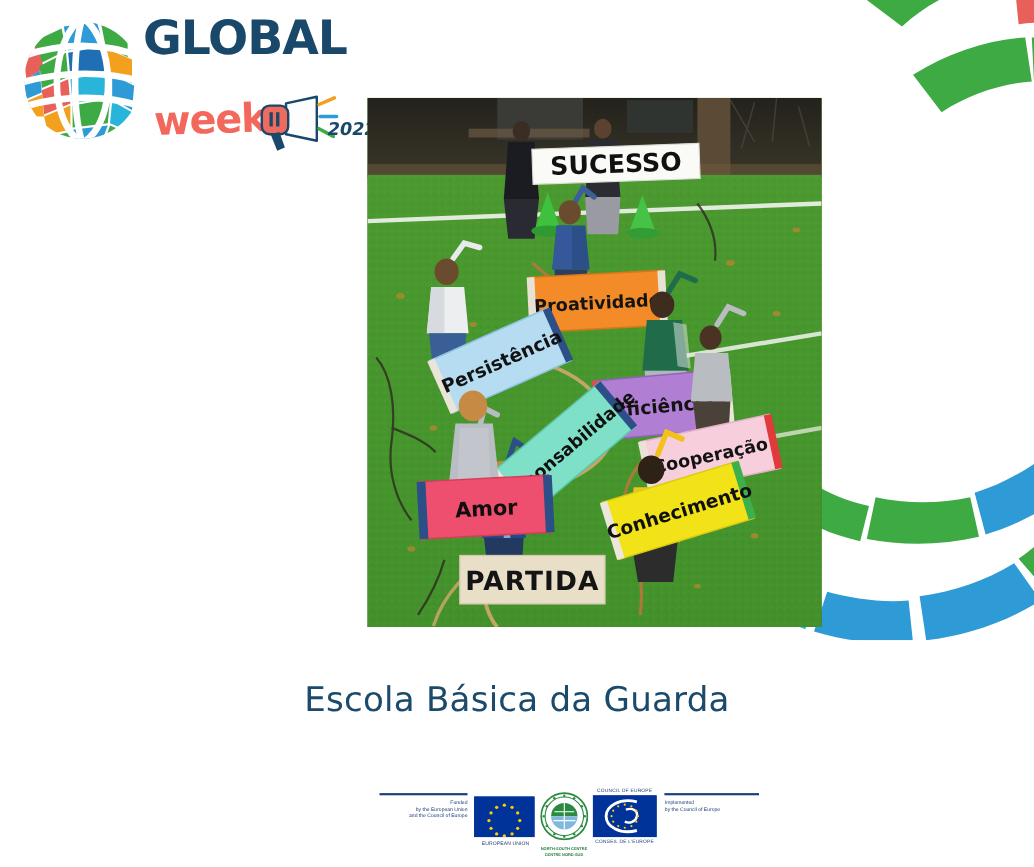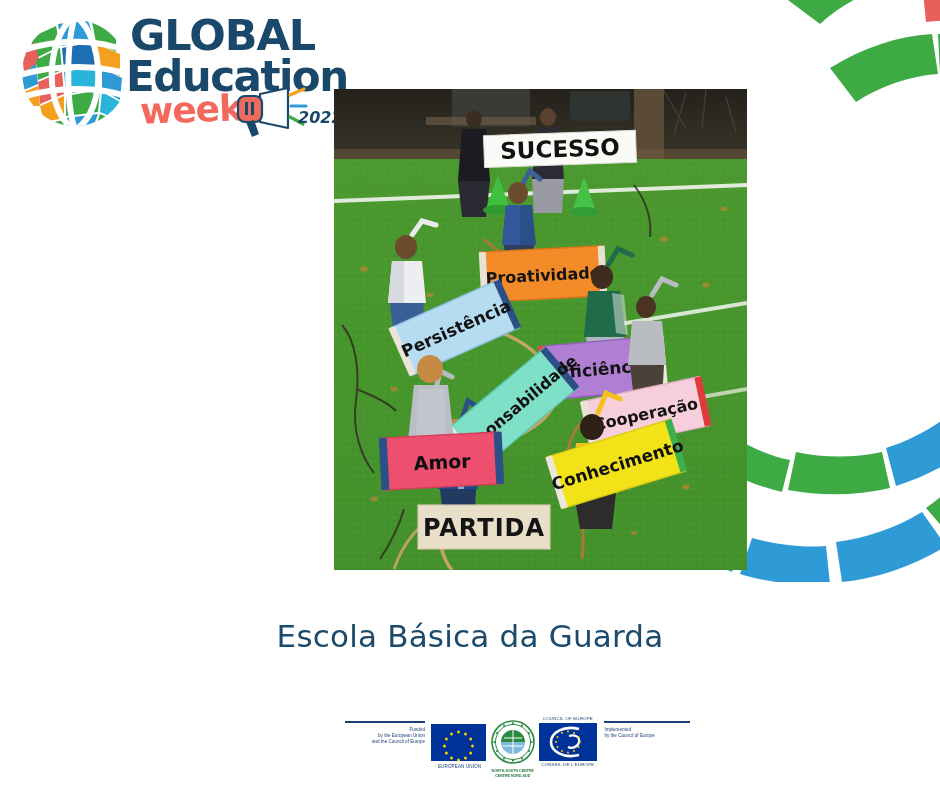--- a/index.html
+++ b/index.html
@@ -186,21 +186,20 @@
             <path d="M2 38 C 40 24, 86 24, 116 40"></path>
             <path d="M0 62 C 40 50, 84 50, 118 62"></path>
             <path d="M2 84 C 40 72, 84 72, 116 84"></path>
           </g>
         </g>
       </svg>
     </div>
 
     <div class="logo-text">
       <div class="logo-global">GLOBAL</div>
-      <div class="logo-edu">Education</div>
       <div class="logo-week">week</div>
 
       <div class="megaphone">
         <svg width="80" height="55" viewBox="0 0 80 55" xmlns="http://www.w3.org/2000/svg">
           <g>
             <path d="M30 8 L58 2 L58 42 L30 36 Z" fill="#fdfdfd" stroke="#19486a" stroke-width="2.2" stroke-linejoin="round"></path>
             <rect x="8" y="10" width="24" height="26" rx="7" fill="#ef6b5e" stroke="#19486a" stroke-width="2.2"></rect>
             <rect x="15" y="16" width="3" height="13" fill="#19486a"></rect>
             <rect x="21" y="16" width="3" height="13" fill="#19486a"></rect>
             <path d="M16 36 L22 51 L29 48 L24 34 Z" fill="#19486a"></path>

